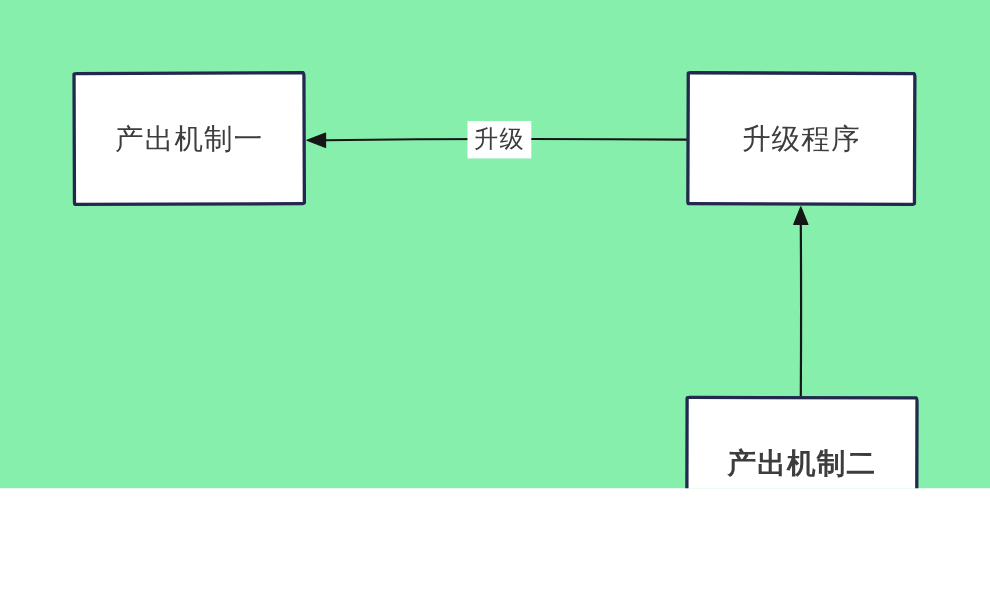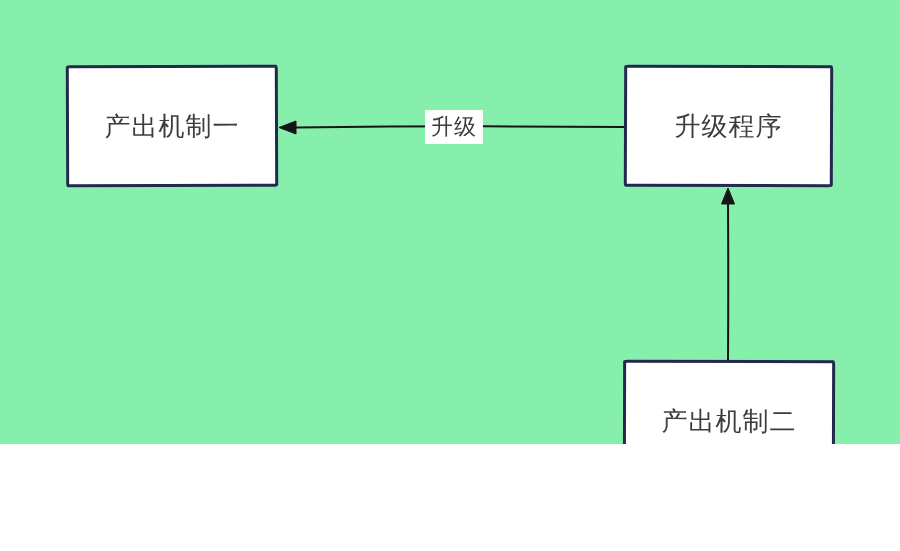--- a/index.html
+++ b/index.html
@@ -79,20 +79,20 @@
   </svg>
 
   <div class="node" style="left:66px; top:65px; width:212px; height:122px; transform:rotate(-0.2deg);">
     <span>产出机制一</span>
   </div>
 
   <div class="node" style="left:624px; top:65px; width:209px; height:122px; transform:rotate(0.2deg);">
     <span>升级程序</span>
   </div>
 
-  <div class="node" style="left:623px; top:360px; width:212px; height:122px; transform:rotate(0.15deg);">
+  <div class="node" style="left:623px; top:360px; width:212px; height:122px; transform:rotate(0.15deg);font-weight:bold;">
     <span>产出机制二</span>
   </div>
 
   <div class="edge-label" style="left:454px; top:127px;">升级</div>
 
 
 </div>
 
 </body></html>

